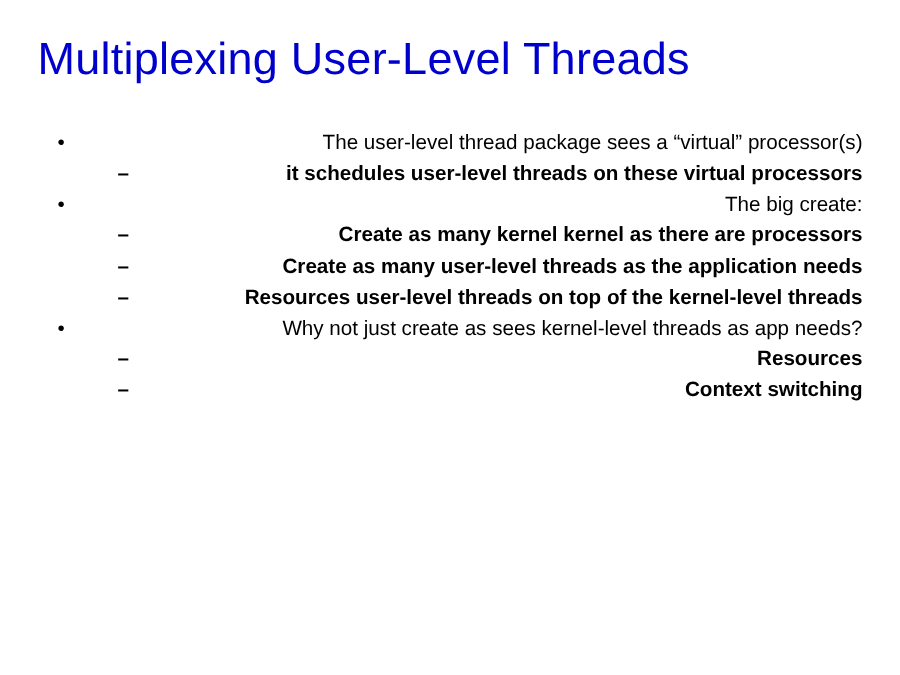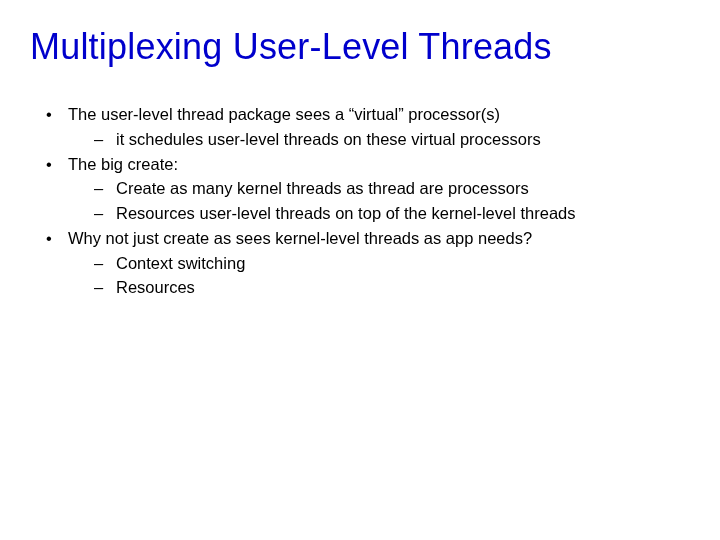--- a/index.html
+++ b/index.html
@@ -23,20 +23,21 @@
     font-weight: 400;
     margin: 6px 0 34px 0;
     letter-spacing: 0.2px;
   }
   ul.level1 {
     list-style: none;
     padding: 0;
     margin: 0 0 0 10px;
     font-size: 16.5px;
     line-height: 1.5;
+    text-align: right;
   }
   ul.level1 > li {
     position: relative;
     padding-left: 28px;
     margin: 0;
   }
   ul.level1 > li::before {
     content: "•";
     position: absolute;
     left: 6px;
@@ -44,20 +45,21 @@
   }
   ul.level2 {
     list-style: none;
     padding: 0;
     margin: 0 0 0 20px;
   }
   ul.level2 > li {
     position: relative;
     padding-left: 28px;
     margin: 0;
+    font-weight: bold;
   }
   ul.level2 > li::before {
     content: "–";
     position: absolute;
     left: 6px;
     top: 0;
   }
 </style>
 </head>
 <body>
@@ -68,25 +70,26 @@
   <ul class="level1">
     <li>
       <span>The user-level thread package sees a “virtual” processor(s)</span>
       <ul class="level2">
         <li><span>it schedules user-level threads on these virtual processors</span></li>
       </ul>
     </li>
     <li>
       <span>The big create:</span>
       <ul class="level2">
-        <li><span>Create as many kernel threads as thread are processors</span></li>
+        <li><span>Create as many kernel kernel as there are processors</span></li>
+        <li><span>Create as many user-level threads as the application needs</span></li>
         <li><span>Resources user-level threads on top of the kernel-level threads</span></li>
       </ul>
     </li>
     <li>
       <span>Why not just create as sees kernel-level threads as app needs?</span>
       <ul class="level2">
+        <li><span>Resources</span></li>
         <li><span>Context switching</span></li>
-        <li><span>Resources</span></li>
       </ul>
     </li>
   </ul>
 </div>
 
 </body></html>

